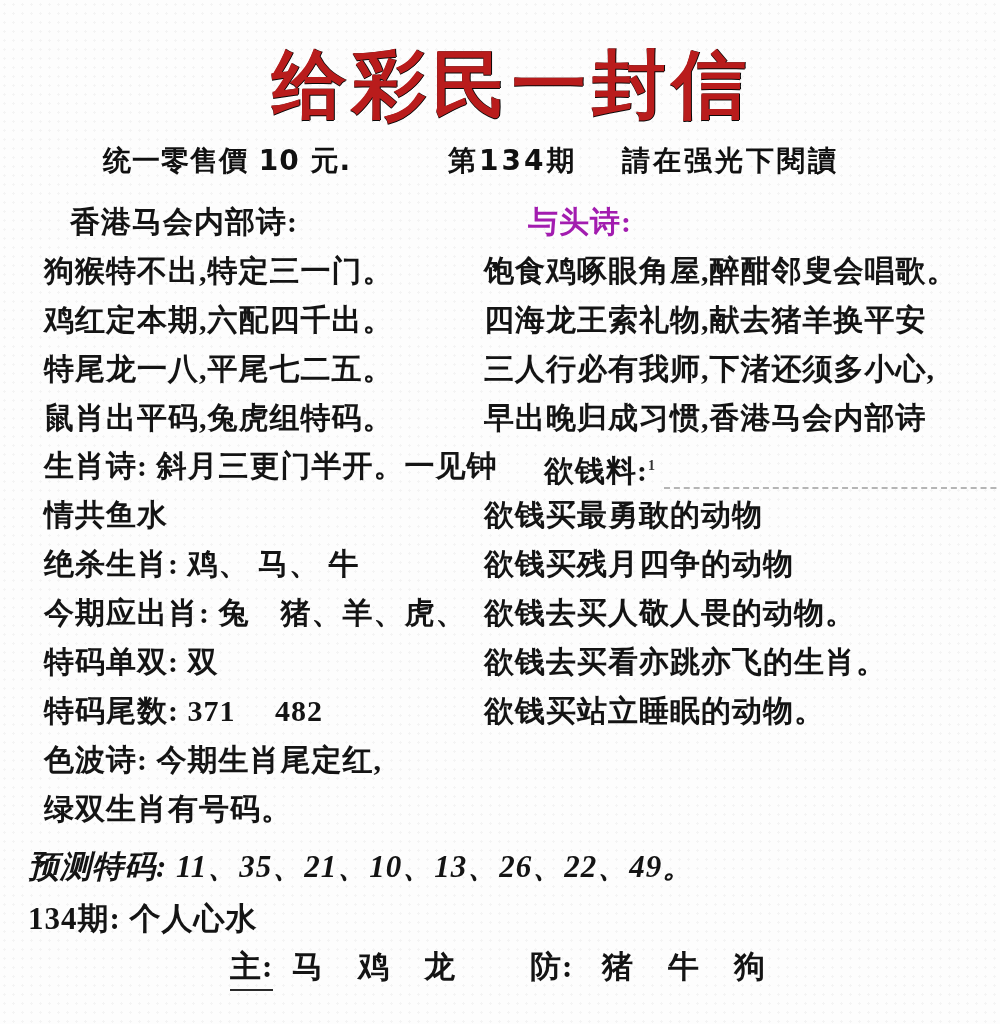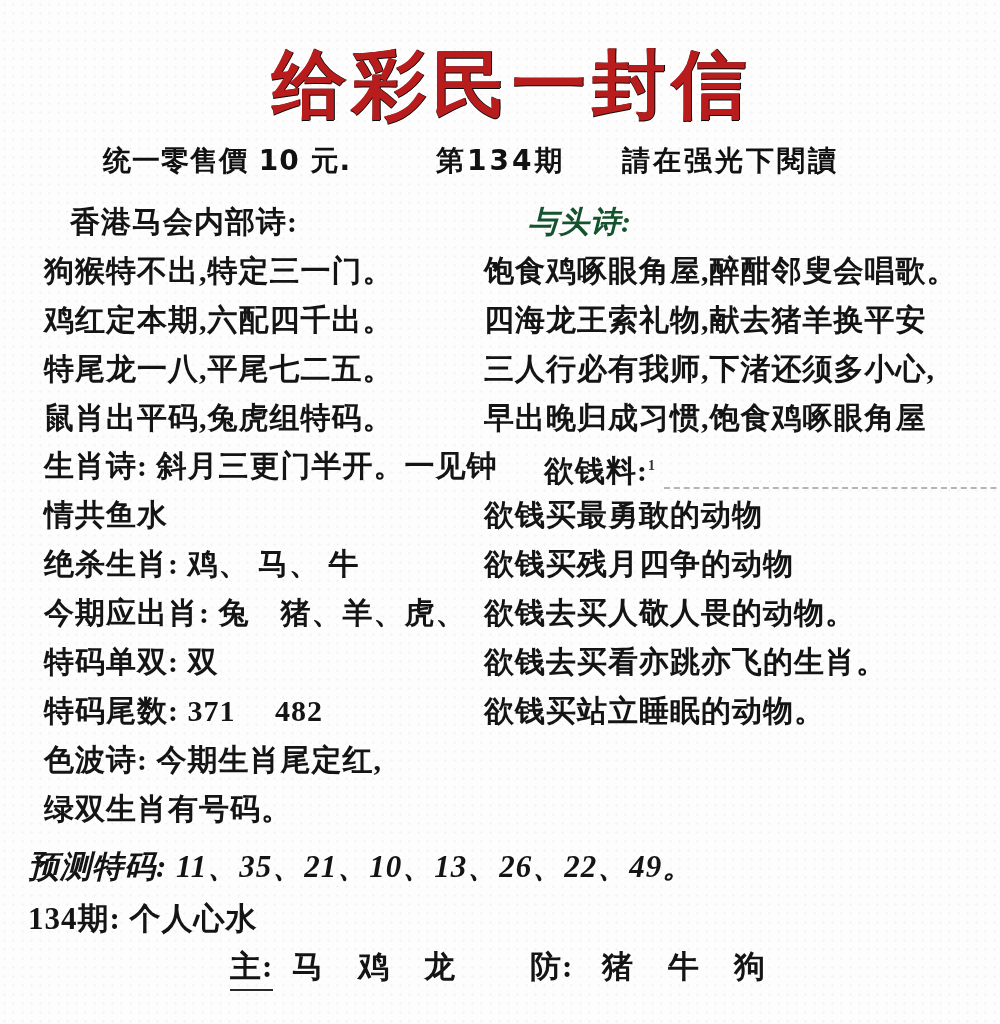--- a/index.html
+++ b/index.html
@@ -20,30 +20,30 @@
     font-family:"DejaVu Sans","Liberation Sans",sans-serif;
     font-weight:900;font-size:74px;letter-spacing:6px;
     color:#b91c1c;
     text-shadow:1px 0 0 #0a0a0a,0 1px 0 #0a0a0a;
   }
   .subhead{position:absolute;top:142px;left:0;width:100%;height:40px;
     font-family:"DejaVu Sans","Liberation Sans",sans-serif;
     font-weight:900;font-size:28px;color:#111;}
   .subhead span{position:absolute;white-space:nowrap;}
   .price{left:103px;letter-spacing:1px;}
-  .issue{left:436px;letter-spacing:3px;}
+  .issue{left:448px;letter-spacing:3px;}
   .notice{left:622px;letter-spacing:3px;}
 
   .col{position:absolute;top:198px;font-size:30px;font-weight:700;}
   .col .line{height:48.9px;line-height:48.9px;white-space:nowrap;
     letter-spacing:1px;}
   .left{left:44px;width:445px;}
   .right{left:484px;width:500px;}
   .left .heading{padding-left:26px;}
-  .right .heading{padding-left:44px;color:#14532d;font-style:italic;}
+  .right .heading{padding-left:44px;color:#a21caf;}
   .yuqian-head{padding-left:60px;}
   .yuqian-head sup{font-size:14px;vertical-align:super;color:#333;}
   .rule{display:inline-block;width:372px;height:0;
     border-bottom:2px dashed #b5b5b5;margin-left:8px;
     transform:translateY(8px);}
 
   .footer{position:absolute;left:0;top:0;width:100%;
     font-size:31px;font-weight:700;}
   .footer .fline{position:absolute;white-space:nowrap;letter-spacing:1px;}
   .prediction{left:28px;top:846px;font-style:italic;}
@@ -82,21 +82,21 @@
     <div class="line">特码尾数: 371　 482</div>
     <div class="line">色波诗: 今期生肖尾定红,</div>
     <div class="line">绿双生肖有号码。</div>
   </div>
 
   <div class="col right">
     <div class="line heading">与头诗:</div>
     <div class="line">饱食鸡啄眼角屋,醉酣邻叟会唱歌。</div>
     <div class="line">四海龙王索礼物,献去猪羊换平安</div>
     <div class="line">三人行必有我师,下渚还须多小心,</div>
-    <div class="line">早出晚归成习惯,饱食鸡啄眼角屋</div>
+    <div class="line">早出晚归成习惯,香港马会内部诗</div>
     <div class="line yuqian-head">
       <span>欲钱料:</span><sup>1</sup><span class="rule"></span>
     </div>
     <div class="line">欲钱买最勇敢的动物</div>
     <div class="line">欲钱买残月四争的动物</div>
     <div class="line">欲钱去买人敬人畏的动物。</div>
     <div class="line">欲钱去买看亦跳亦飞的生肖。</div>
     <div class="line">欲钱买站立睡眠的动物。</div>
   </div>
 

